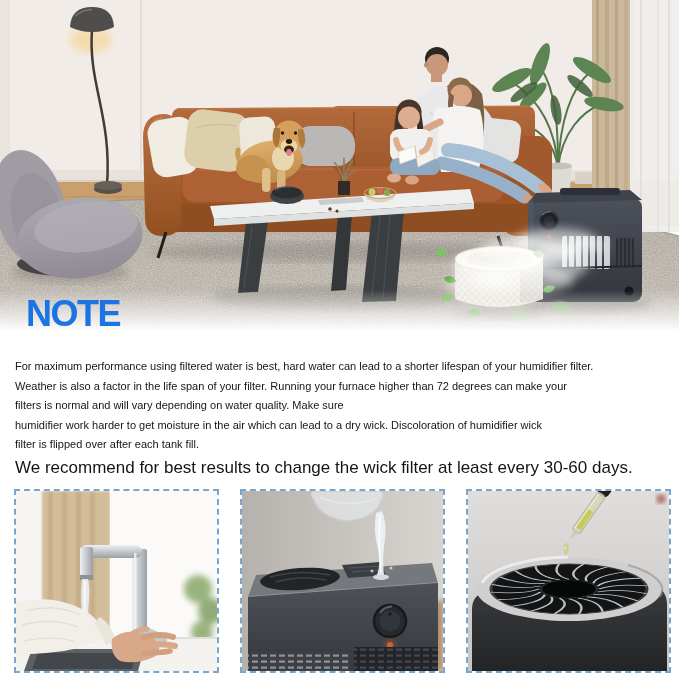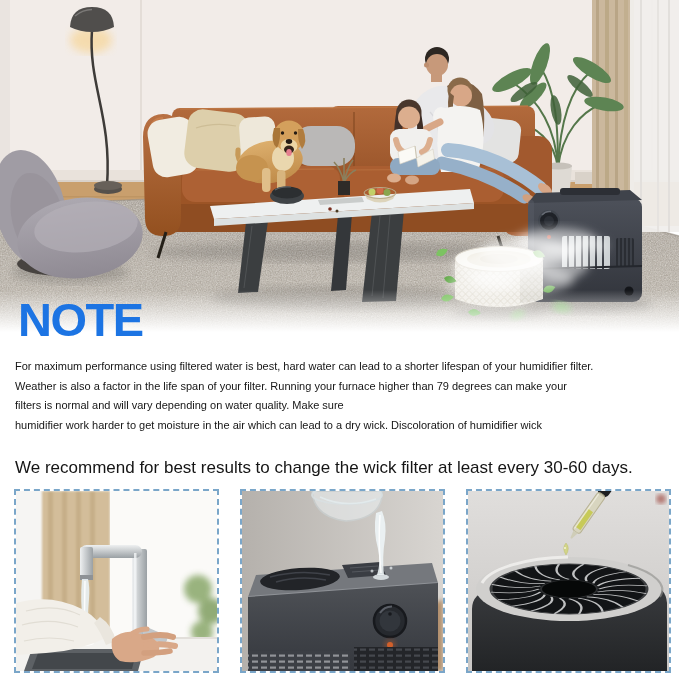--- a/index.html
+++ b/index.html
@@ -1,19 +1,19 @@
 <!DOCTYPE html>
 <html><head>
 <meta charset="utf-8">
 <style>
   html,body{margin:0;padding:0;background:#fff;}
   .frame{position:relative;width:679px;height:678px;background:#fff;overflow:hidden;
          font-family:"Liberation Sans",sans-serif;}
   .hero{position:absolute;left:0;top:0;width:679px;height:332px;}
-  .note-title{position:absolute;left:18px;top:296px;font-size:47px;font-weight:800;
+  .note-title{position:absolute;left:26px;top:296px;font-size:36px;font-weight:800;
               letter-spacing:-1.5px;line-height:1;color:#1c74e3;z-index:3;}
   .note-text{position:absolute;left:15px;top:357px;z-index:3;}
   .note-line{white-space:nowrap;font-size:11px;line-height:19.5px;color:#151515;
              letter-spacing:0;}
   .note-reco{position:absolute;left:15px;top:458px;white-space:nowrap;font-size:17px;
              color:#151515;z-index:3;}
   .gallery{position:absolute;left:14px;top:489px;display:flex;gap:21px;z-index:3;}
   .photo{width:205px;height:184px;box-sizing:border-box;border:2px dashed #7aa6c9;
          background:#fff;}
   .photo svg{display:block;width:201px;height:180px;}
@@ -323,23 +323,24 @@
       <ellipse cx="480" cy="285" rx="34" ry="12" fill="#fff" opacity="0.4"></ellipse>
       <ellipse cx="590" cy="246" rx="18" ry="8" fill="#fff" opacity="0.4"></ellipse>
     </g>
 
     <rect x="0" y="290" width="679" height="42" fill="url(#fadeW)"></rect>
   </svg>
 
   <div class="note-title">NOTE</div>
   <div class="note-text">
     <div class="note-line">For maximum performance using filtered water is best, hard water can lead to a shorter lifespan of your humidifier filter.</div>
-    <div class="note-line">Weather is also a factor in the life span of your filter. Running your furnace higher than 79 degrees can make your</div>
+    <div class="note-line">Weather is also a factor in the life span of your filter. Running your furnace higher than 72 degrees can make your</div>
     <div class="note-line">filters is normal and will vary depending on water quality. Make sure</div>
     <div class="note-line">humidifier work harder to get moisture in the air which can lead to a dry wick. Discoloration of humidifier wick</div>
+    <div class="note-line">filter is flipped over after each tank fill.</div>
   </div>
   <div class="note-reco">We recommend for best results to change the wick filter at least every 30-60 days.</div>
 
   <div class="gallery">
 
     <div class="photo">
       <svg viewBox="0 0 201 180" aria-label="rinse-filter-under-faucet-photo">
         <defs>
           <linearGradient id="steelV" x1="0" y1="0" x2="1" y2="0">
             <stop offset="0" stop-color="#eef0f1"></stop>

